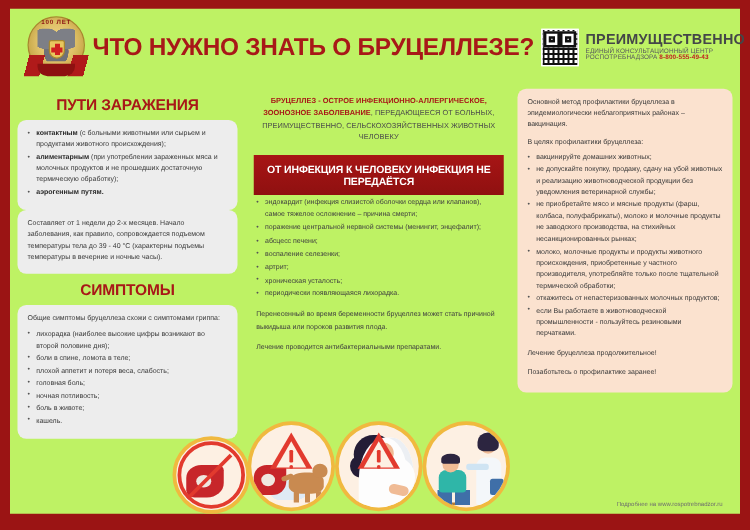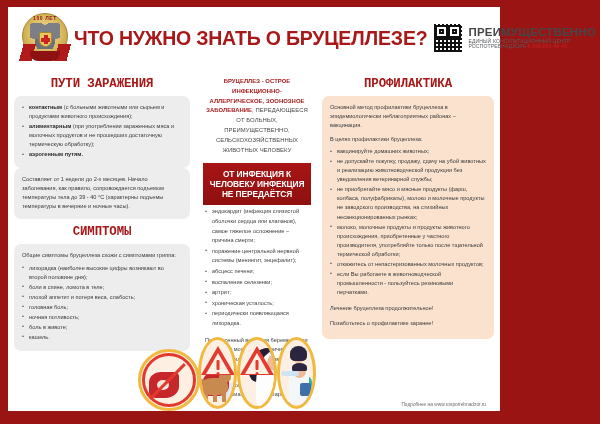--- a/index.html
+++ b/index.html
@@ -15,23 +15,23 @@
     width: 600px;
     height: 424px;
     background: #9b1414;
     box-sizing: border-box;
     overflow: hidden;
   }
   .sheet {
     position: absolute;
     left: 8px;
     top: 7px;
-    width: 492px;
+    width: 584px;
     height: 404px;
-    background: #ffffff;
+    background: #bef264;
     box-sizing: border-box;
   }
   
   .header {
     position: relative;
     height: 62px;
     display: flex;
     align-items: center;
     padding: 0 4px 0 8px;
     box-sizing: border-box;
@@ -175,21 +175,20 @@
   .col-mid    { flex: 1 1 auto;  padding: 0 7px; position: relative; }
   .col-right  { flex: 0 0 172px; padding-left: 4px; position: relative; }
 
   .sec-title {
     text-align: center;
     font-size: 12.4px;
     font-weight: bold;
     color: #a81818;
     margin: 6px 0 5px 0;
     letter-spacing: -0.1px;
-    font-family: Liberation Mono, monospace;
   }
   .sec-title.small { font-size: 11.1px; }
 
   .card {
     background: #ededed;
     border-radius: 7px;
     padding: 7px 8px 8px 8px;
     font-size: 5.6px;
     line-height: 1.62;
     color: #3a3a3a;
@@ -692,21 +691,20 @@
             <div class="vac-nurse-head"></div>
             <div class="vac-nurse-hair"></div>
             <div class="vac-nurse-bag"></div>
             <div class="vac-syr"></div>
           </div>
 
         </div>
       </div>
 
       <div class="col-right">
-        <div class="sec-title">ПРОФИЛАКТИКА</div>
         <div class="card peach">
           <div class="plain">Основной метод профилактики бруцеллеза в эпидемиологически неблагоприятных районах – вакцинация.</div>
           <div class="plain" style="margin-top:5px">В целях профилактики бруцеллеза:</div>
           <ul class="bul">
             <li>вакцинируйте домашних животных;</li>
             <li>не допускайте покупку, продажу, сдачу на убой животных и реализацию животноводческой продукции без уведомления ветеринарной службы;</li>
             <li>не приобретайте мясо и мясные продукты (фарш, колбаса, полуфабрикаты), молоко и молочные продукты не заводского производства, на стихийных несанкционированных рынках;</li>
             <li>молоко, молочные продукты и продукты животного происхождения, приобретенные у частного производителя, употребляйте только после тщательной термической обработки;</li>
             <li>откажитесь от непастеризованных молочных продуктов;</li>
             <li>если Вы работаете в животноводческой промышленности - пользуйтесь резиновыми перчатками.</li>

